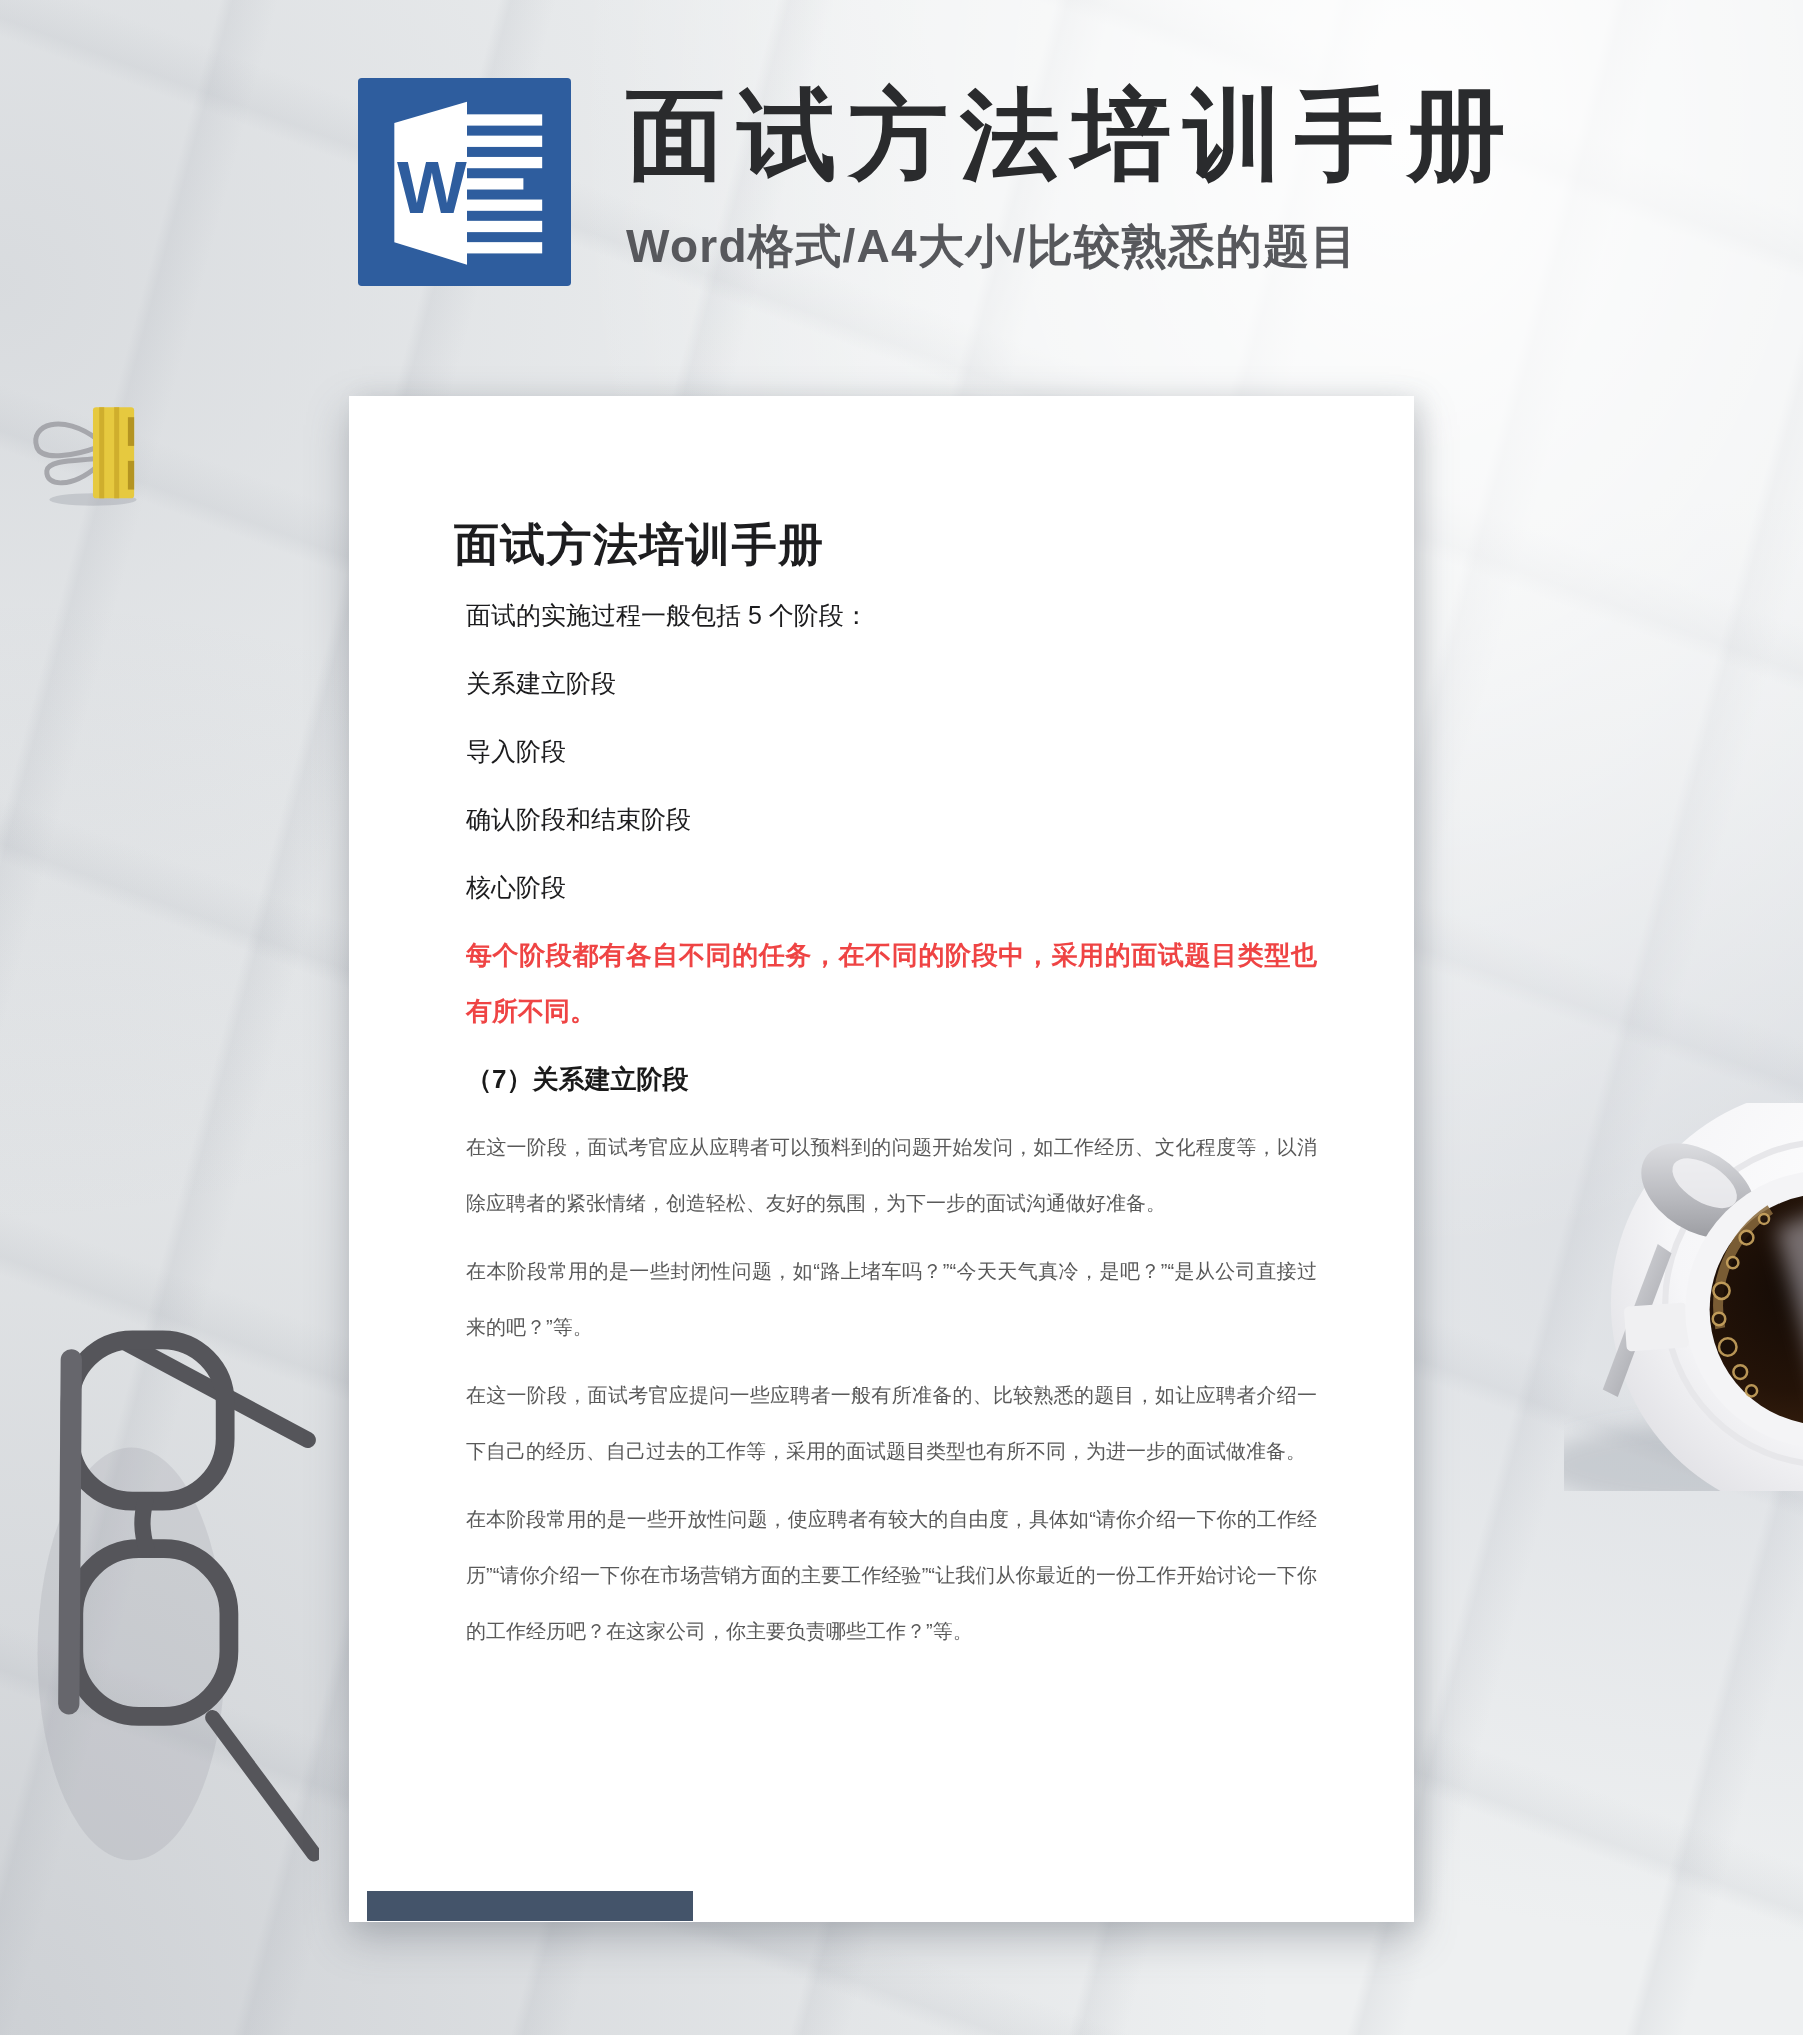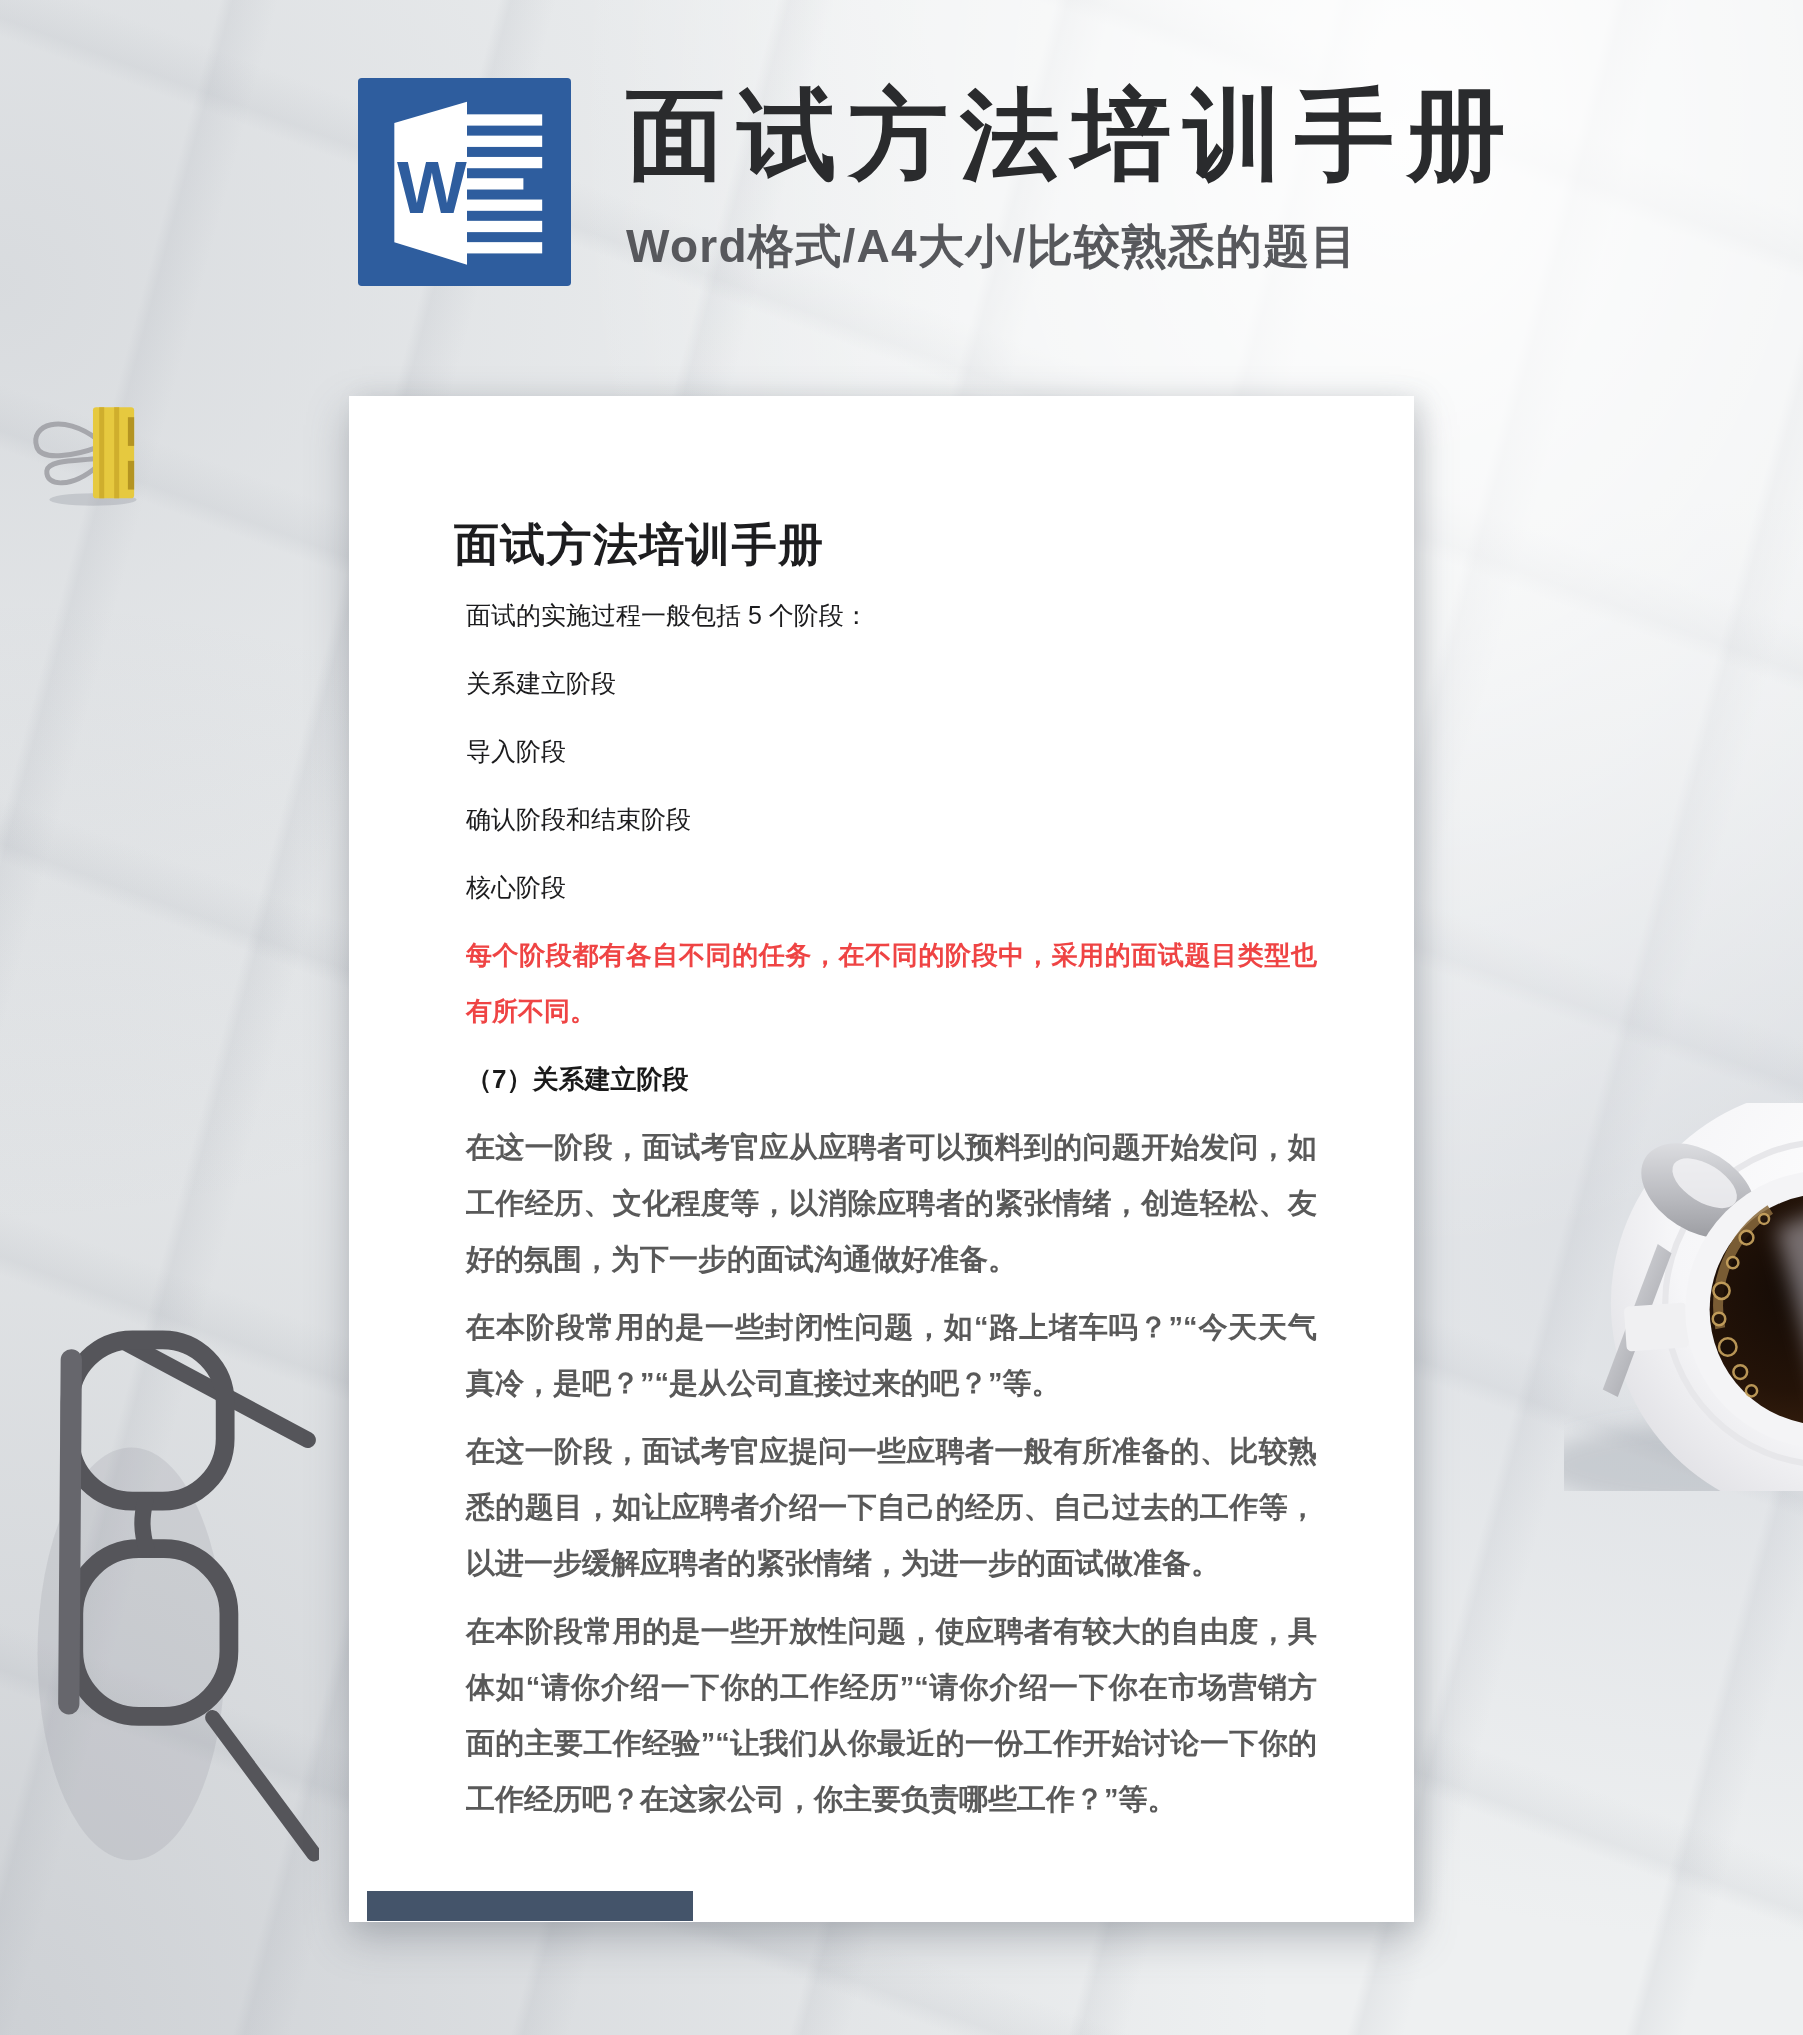--- a/index.html
+++ b/index.html
@@ -41,21 +41,21 @@
     font-weight:700; color:#1d1d1f; letter-spacing:1.3px;
   }
   .doc-content p, .doc-content h3 { margin:12px; }
   .intro, .stage { font-size:25px; line-height:56px; color:#1c1c1e; font-weight:400; }
   .emphasis {
     font-size:26px; line-height:56px; font-weight:700; color:#ef4444;
     text-align:justify;
   }
   .sec-heading { font-size:26px; line-height:56px; font-weight:700; color:#1a1a1a; }
   .body-para {
-    font-size:29px; line-height:56px; color:#595959; font-weight:700;
+    font-size:20px; line-height:56px; color:#595959; font-weight:400;
     text-align:justify;
   }
   .footer-bar {
     position:absolute; left:18px; bottom:0.6px; width:326px; height:30px;
     background:#44546a;
   }
 
   
   .prop { position:absolute; }
 </style>
@@ -166,21 +166,21 @@
       <p class="stage">导入阶段</p>
       <p class="stage">确认阶段和结束阶段</p>
       <p class="stage">核心阶段</p>
 
       <p class="emphasis">每个阶段都有各自不同的任务，在不同的阶段中，采用的面试题目类型也有所不同。</p>
 
       <h3 class="sec-heading">（7）关系建立阶段</h3>
       <p class="body-para">在这一阶段，面试考官应从应聘者可以预料到的问题开始发问，如工作经历、文化程度等，以消除应聘者的紧张情绪，创造轻松、友好的氛围，为下一步的面试沟通做好准备。</p>
       <p class="body-para">在本阶段常用的是一些封闭性问题，如“路上堵车吗？”“今天天气真冷，是吧？”“是从公司直接过来的吧？”等。</p>
 
-      <p class="body-para">在这一阶段，面试考官应提问一些应聘者一般有所准备的、比较熟悉的题目，如让应聘者介绍一下自己的经历、自己过去的工作等，以进一步缓解应聘者的紧张情绪，为进一步的面试做准备。</p>
+      <p class="body-para">在这一阶段，面试考官应提问一些应聘者一般有所准备的、比较熟悉的题目，如让应聘者介绍一下自己的经历、自己过去的工作等，采用的面试题目类型也有所不同，为进一步的面试做准备。</p>
       <p class="body-para">在本阶段常用的是一些开放性问题，使应聘者有较大的自由度，具体如“请你介绍一下你的工作经历”“请你介绍一下你在市场营销方面的主要工作经验”“让我们从你最近的一份工作开始讨论一下你的工作经历吧？在这家公司，你主要负责哪些工作？”等。</p>
     </div>
 
     <div class="footer-bar"></div>
   </div>
 
 </div>
 
 
 </body></html>

